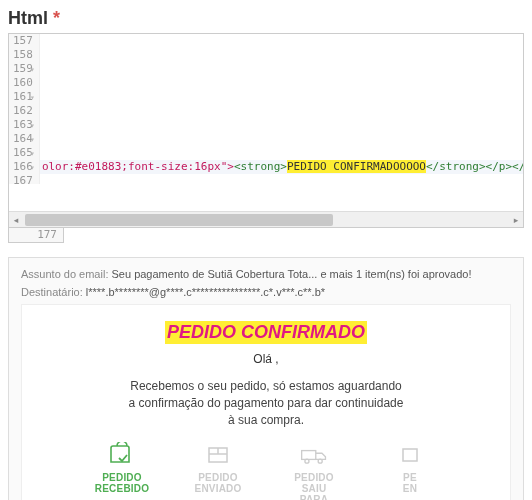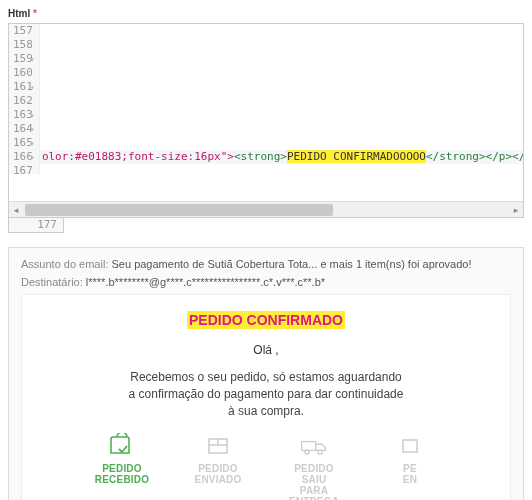--- a/index.html
+++ b/index.html
@@ -5,21 +5,21 @@
   * { box-sizing: border-box; }
   body {
     margin: 0;
     padding: 8px;
     font-family: Arial, Helvetica, sans-serif;
     font-size: 12px;
     color: #333;
     background: #fff;
     width: 532px;
   }
-  .field-label { font-weight: bold; color: #333; font-size: 10px; margin-bottom: 4px; }
+  .field-label { font-weight: bold; color: #333; font-size: 18px; margin-bottom: 4px; }
   .required-star { color: #d9534f; }
   .editor-wrap {
     border: 1px solid #ccc;
     display: flex;
     flex-direction: column;
     height: 195px;
     position: relative;
     gap: 27px;
   }
   .editor-body { display: flex; flex: 1; overflow: hidden; }
@@ -107,24 +107,25 @@
     margin-top: 6px;
     text-align: center;
     overflow: hidden;
     height: 210px;
     position: relative;
   }
   .conf-title {
     display: inline-block;
     font-weight: bold;
     color: #e01883;
-    font-size: 14px;
+    font-size: 18px;
     background: #ffee33;
     padding: 1px 2px;
-    margin-bottom: 14px;
+    margin-bottom: 8px;
+    font-style: italic;
   }
   .hello { font-size: 12px; color: #333; margin-bottom: 12px; }
   .body-text { font-size: 12px; color: #444; line-height: 1.4; max-width: 280px; margin: 0 auto 14px auto; }
   .steps {
     display: flex;
     justify-content: center;
     gap: 22px;
     margin-bottom: 10px;
     padding: 0 4px;
   }

